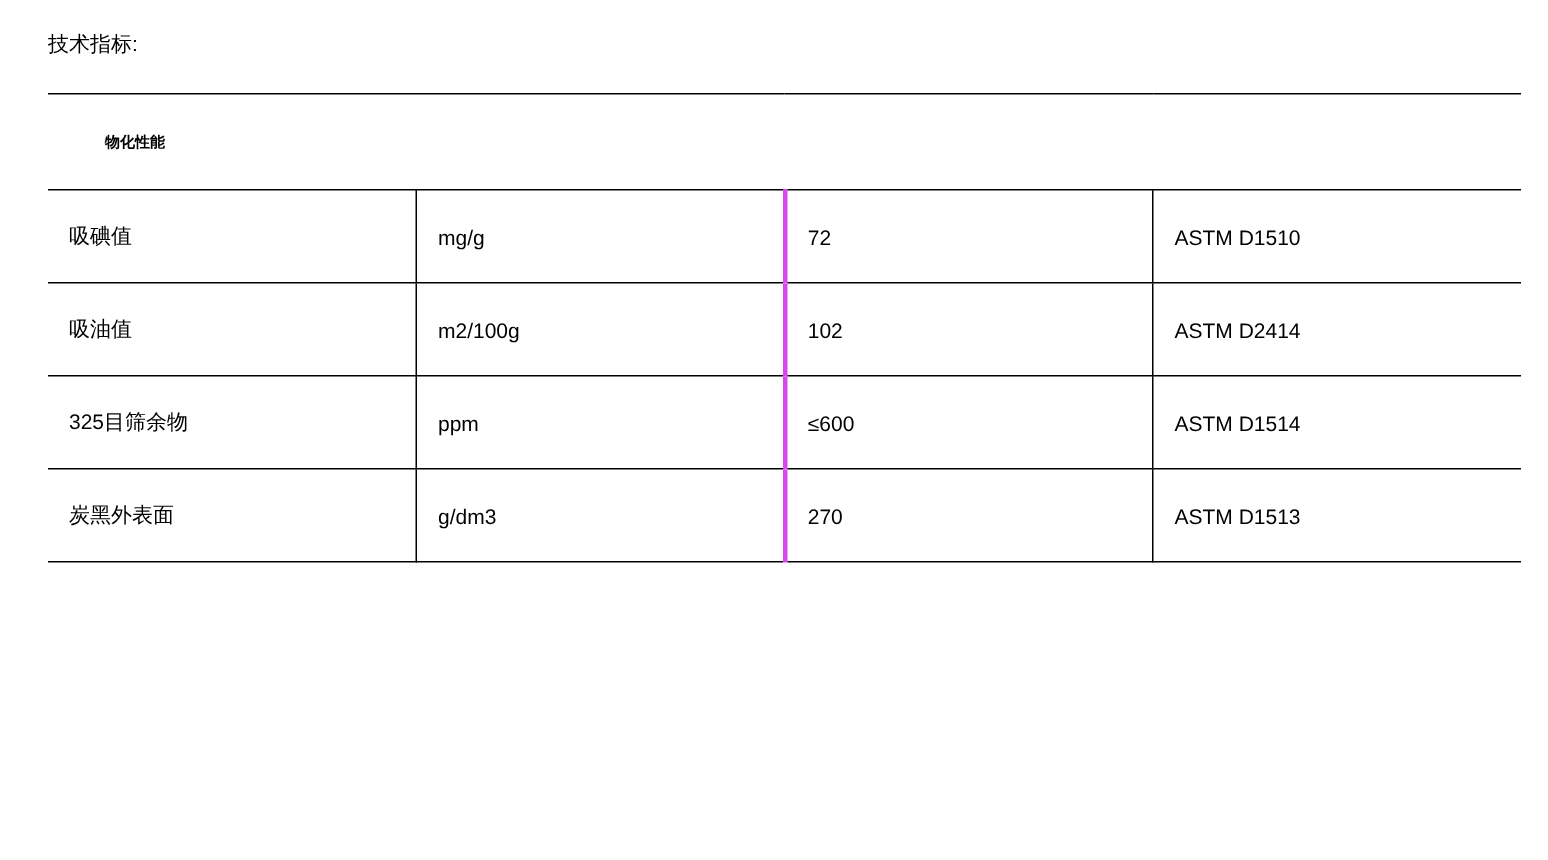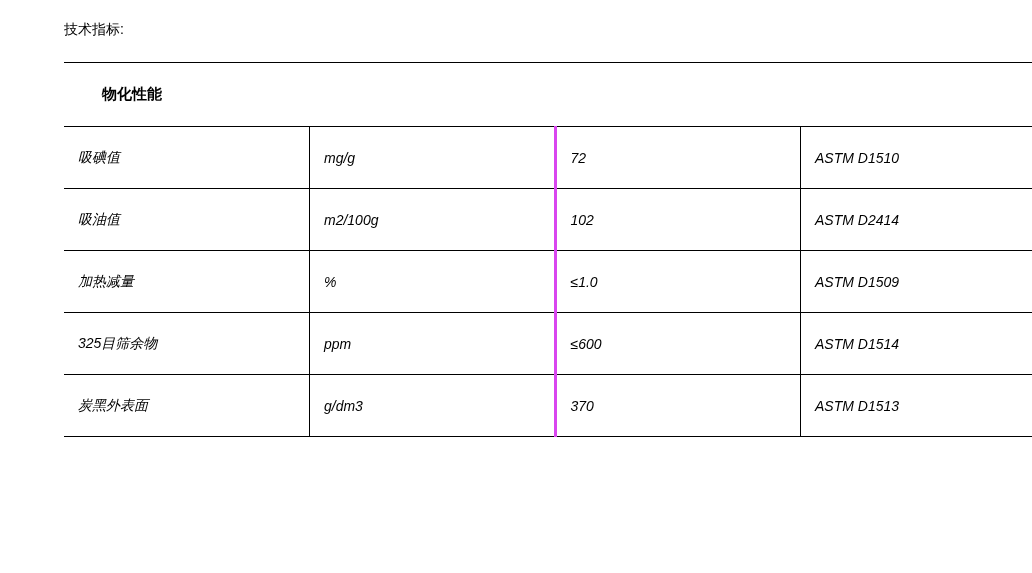--- a/index.html
+++ b/index.html
@@ -12,21 +12,20 @@
     height: 573px;
     font-family: "Liberation Sans", sans-serif;
     color: #000000;
     position: relative;
     overflow: hidden;
   }
   .page {
     position: relative;
     width: 888px;
     height: 573px;
-    margin-left: 32px;
   }
   .intro-text {
     position: absolute;
     left: 32px;
     top: 20px;
     font-size: 14px;
     line-height: 18px;
     color: #000;
     white-space: nowrap;
   }
@@ -58,28 +57,28 @@
   
   table.spec td.c0 { width: 332px; border-right: 1px solid #000; }
   table.spec td.c1 { width: 200px; border-right: 3px solid #d946ef; }
   table.spec td.c2 { width: 168px; border-right: 1px solid #000; }
   table.spec td.c3 { width: 282px; }
 
   
   table.spec tr.header-row { height: 64px; }
   table.spec tr.header-row td {
     font-weight: bold;
-    font-size: 15px;
+    font-size: 10px;
     border-right: none;
     padding-left: 38px;
   }
   table.spec tr.header-row td span { display: inline-block; }
 
   
-  .cell-label { display: inline-block; font-style: italic; }
+  .cell-label { display: inline-block; }
 </style>
 </head>
 <body>
 
 <div class="page">
 
   <div class="intro-text">技术指标:</div>
 
   <div class="table-wrap">
     <table class="spec">
@@ -98,38 +97,32 @@
         </tr>
 
 
         <tr>
           <td class="c0"><span class="cell-label">吸油值</span></td>
           <td class="c1"><span class="cell-label">m2/100g</span></td>
           <td class="c2"><span class="cell-label">102</span></td>
           <td class="c3"><span class="cell-label">ASTM D2414</span></td>
         </tr>
 
-        <tr>
-          <td class="c0"><span class="cell-label">加热减量</span></td>
-          <td class="c1"><span class="cell-label">%</span></td>
-          <td class="c2"><span class="cell-label">≤1.0</span></td>
-          <td class="c3"><span class="cell-label">ASTM D1509</span></td>
-        </tr>
 
         <tr>
           <td class="c0"><span class="cell-label">325目筛余物</span></td>
           <td class="c1"><span class="cell-label">ppm</span></td>
           <td class="c2"><span class="cell-label">≤600</span></td>
           <td class="c3"><span class="cell-label">ASTM D1514</span></td>
         </tr>
 
 
         <tr>
           <td class="c0"><span class="cell-label">炭黑外表面</span></td>
           <td class="c1"><span class="cell-label">g/dm3</span></td>
-          <td class="c2"><span class="cell-label">370</span></td>
+          <td class="c2"><span class="cell-label">270</span></td>
           <td class="c3"><span class="cell-label">ASTM D1513</span></td>
         </tr>
       </tbody>
     </table>
   </div>
 
 </div>
 
 </body></html>

